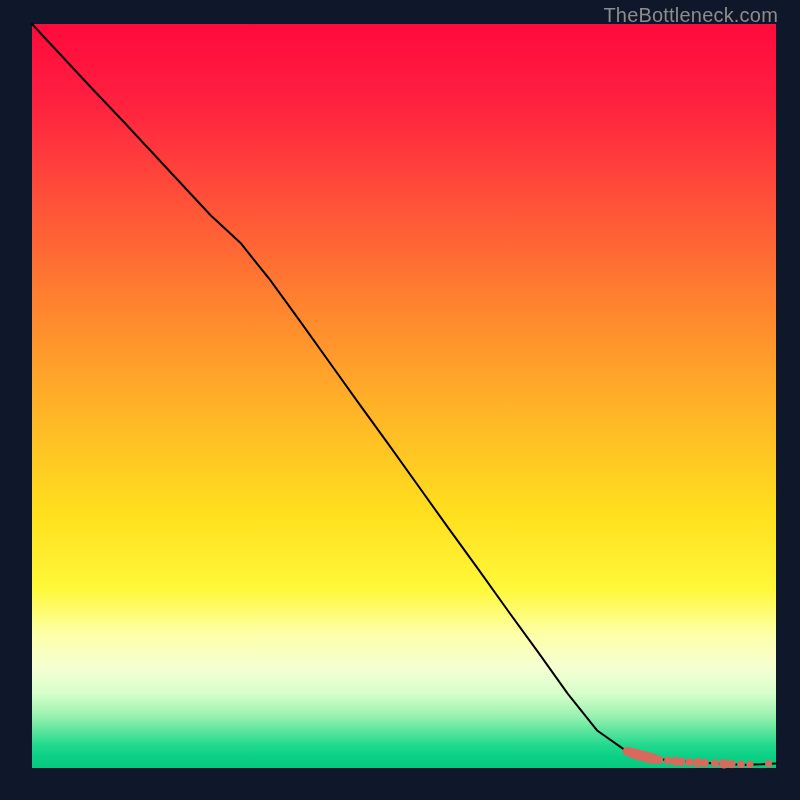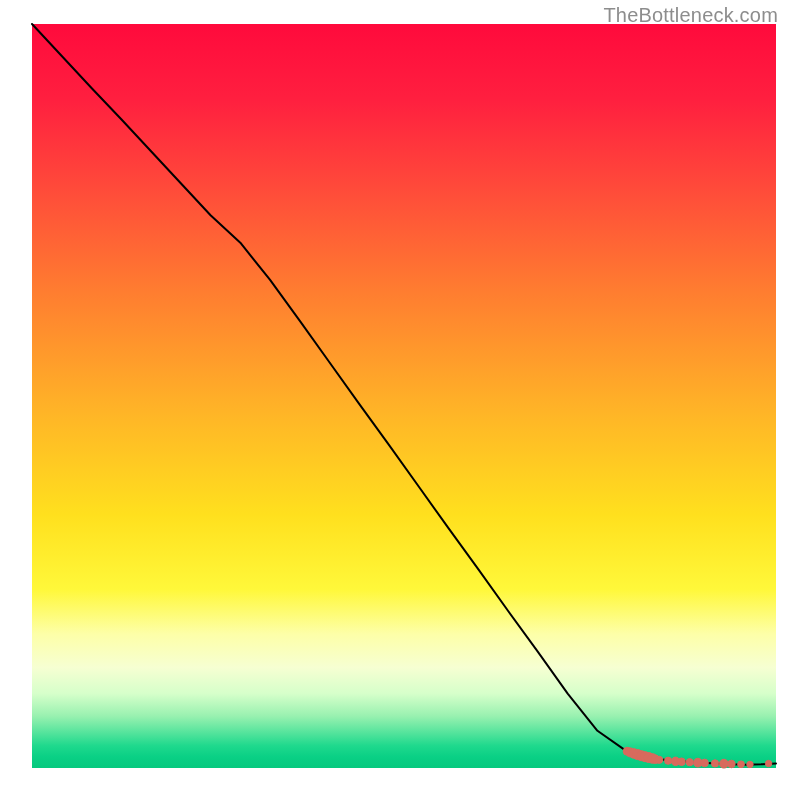--- a/index.html
+++ b/index.html
@@ -8,21 +8,21 @@
     width: 800px;
     height: 800px;
     background: #000;
     overflow: hidden;
     font-family: Arial, Helvetica, sans-serif;
   }
   .stage {
     position: relative;
     width: 800px;
     height: 800px;
-    background: #ffffff;
+    background: #0f172a;
   }
   .plot {
     position: absolute;
     left: 32px;
     top: 24px;
     width: 744px;
     height: 744px;
     
     background: linear-gradient(
       to bottom,

